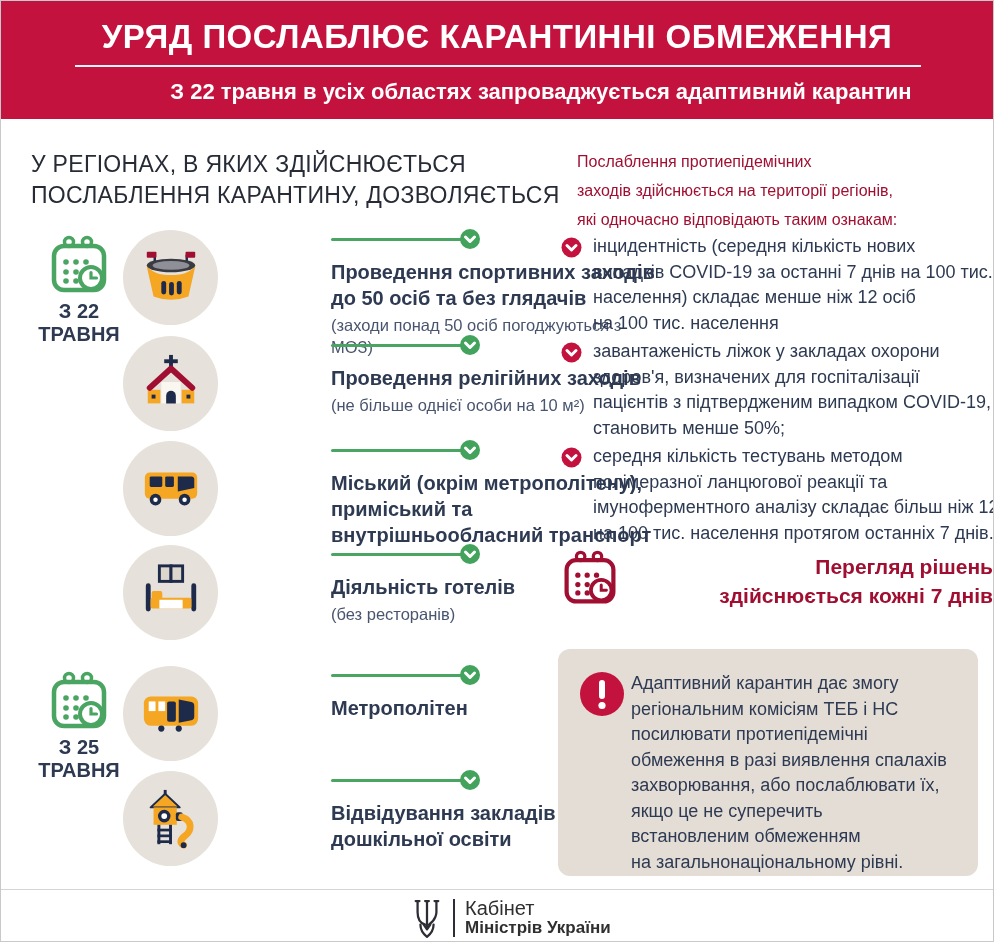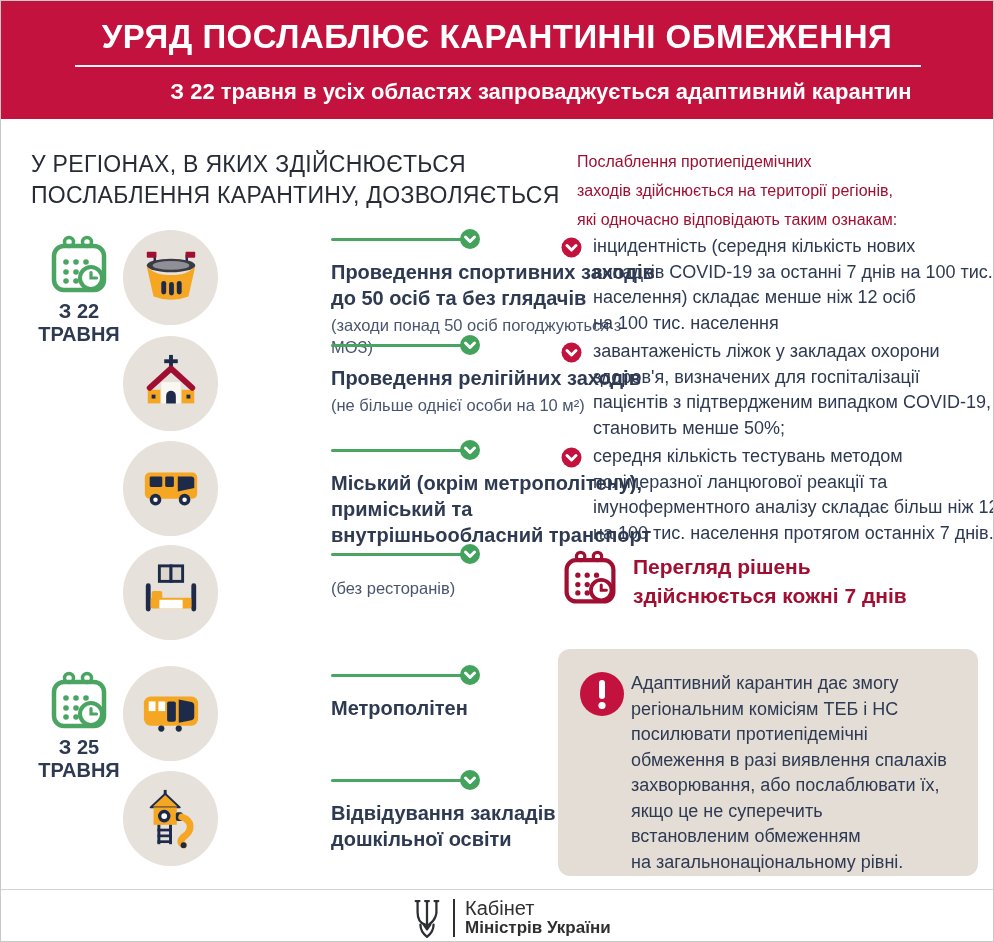--- a/index.html
+++ b/index.html
@@ -44,21 +44,21 @@
   .date-label{margin-top:4px;font-size:20px;font-weight:700;color:var(--navy);line-height:23px;white-space:pre-line;}
 
   
   .right-heading{position:absolute;left:576px;top:146px;width:434px;color:var(--dark-red);
     font-size:16px;font-weight:400;line-height:29px;white-space:pre-line;}
   .crit-bullet{position:absolute;left:560px;width:21px;height:21px;}
   .crit-text{position:absolute;left:592px;width:412px;font-size:18px;line-height:25.5px;
     color:var(--navy);font-weight:500;white-space:pre-line;}
   .review-icon{position:absolute;left:560px;top:548px;}
   .review-text{position:absolute;left:632px;top:551px;width:360px;color:var(--dark-red);
-    font-size:21px;font-weight:700;line-height:29px;white-space:pre-line;}
+    font-size:21px;font-weight:700;line-height:29px;white-space:pre-line;text-align:right;}
 
   .note-box{position:absolute;left:557px;top:648px;width:420px;height:227px;background:var(--box-bg);border-radius:12px;}
   .warn-icon{position:absolute;left:21px;top:22px;width:46px;height:46px;}
   .note-text{position:absolute;left:73px;top:22px;width:335px;color:var(--navy);
     font-size:18px;font-weight:500;line-height:25.5px;white-space:pre-line;}
 
   
   .footer-rule{position:absolute;left:0;top:888px;width:100%;height:1px;background:#d4d4d4;}
   .footer{position:absolute;left:0;top:889px;width:100%;height:53px;background:#fff;}
   .footer-logo{position:absolute;left:410px;top:7px;display:flex;align-items:center;gap:10px;}
@@ -209,20 +209,21 @@
         <rect x="11" y="37" width="42" height="11" rx="2" fill="#f5a623"></rect>
         <rect x="20" y="39" width="24" height="9" fill="#fff"></rect>
       </svg>
     </div>
     <div class="connector"></div>
     <svg class="check" viewBox="0 0 22 22">
       <circle cx="11" cy="11" r="10" fill="#43a35c"></circle>
       <polyline points="6.5,9 11,13.5 15.5,9" stroke="#fff" stroke-width="3" fill="none" stroke-linecap="round" stroke-linejoin="round"></polyline>
     </svg>
     <div class="item-text">
+      <div class="item-title">Діяльність готелів</div>
       <div class="item-note">(без ресторанів)</div>
     </div>
   </div>
 
   <div class="item" style="top:673px;">
     <div class="icon-circle">
       <svg width="62" height="62" viewBox="0 0 64 64">
         <rect x="4" y="14" width="56" height="30" rx="7" fill="#f5a623"></rect>
         <path d="M40 17 l13 2.5 a4 4 0 0 1 3 4 v11 a4 4 0 0 1 -3 4 l-13 2.5 z" fill="#1e2a4a"></path>
         <rect x="28" y="19" width="9" height="21" rx="2" fill="#1e2a4a"></rect>

